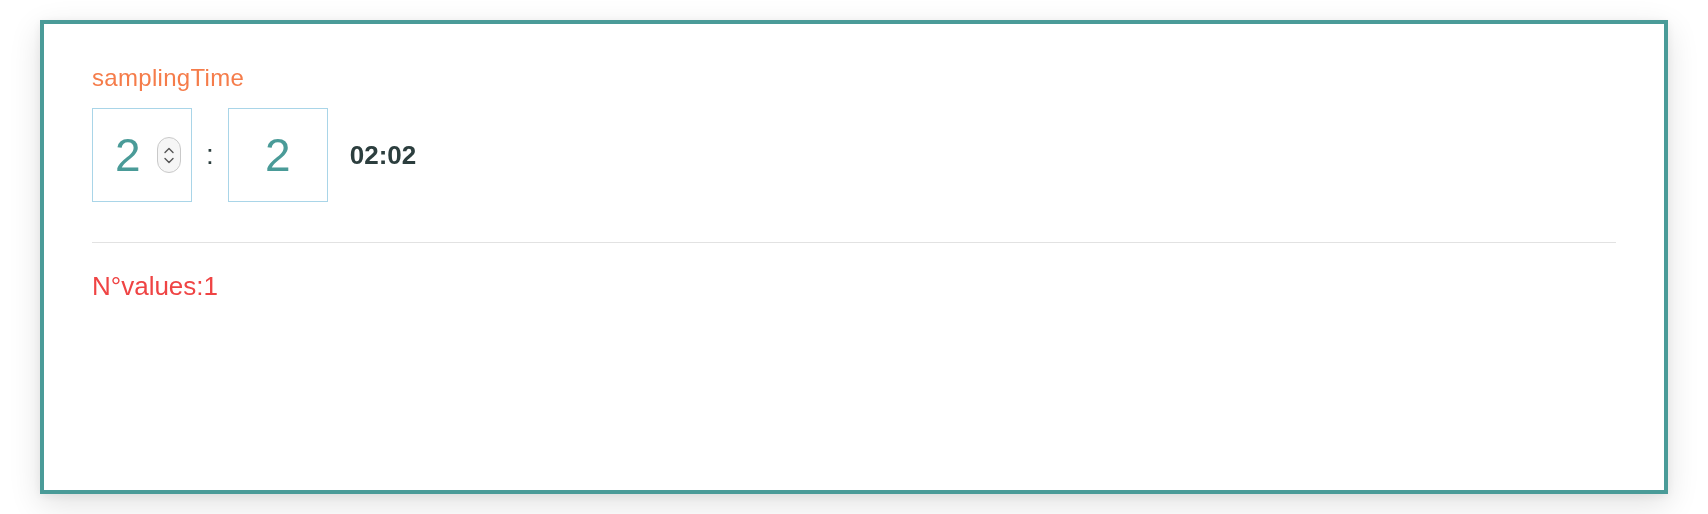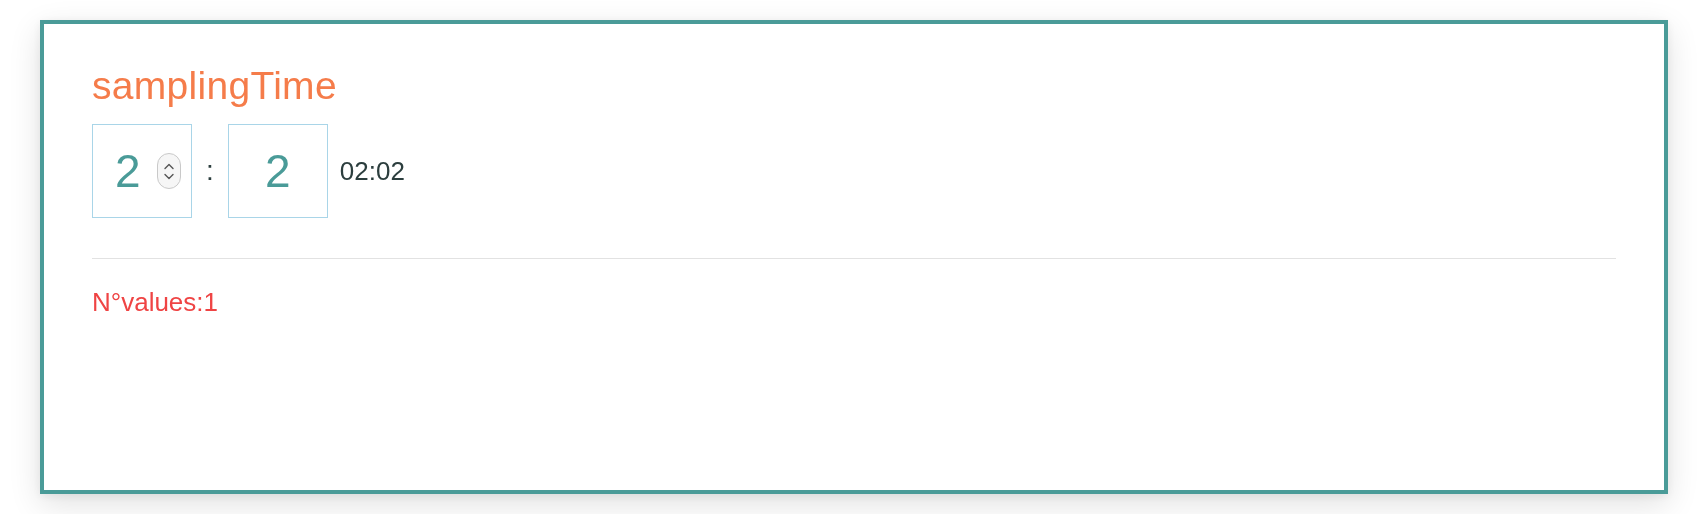--- a/index.html
+++ b/index.html
@@ -21,21 +21,21 @@
       background: #ffffff;
       box-shadow: 0 10px 30px rgba(0,0,0,0.12), 0 2px 8px rgba(0,0,0,0.06);
       padding: 40px 48px 40px 48px;
       width: 100%;
       height: 100%;
       position: relative;
     }
 
     .title {
       color: #f57c4a;
-      font-size: 39px;
+      font-size: 24px;
       font-weight: 400;
       margin-bottom: 16px;
       letter-spacing: 0.3px;
     }
 
     .time-row {
       display: flex;
       align-items: center;
       gap: 12px;
       margin-bottom: 40px;
@@ -97,20 +97,22 @@
     .colon {
       color: #2c3e3e;
       font-size: 28px;
       font-weight: 400;
       padding: 0 2px;
     }
 
     .time-display {
       color: #2c3e3e;
       font-size: 26px;
+      margin-left: 10px;
+      font-weight: bold;
     }
 
     .divider {
       border: none;
       border-top: 1px solid #e2e2e2;
       margin: 0 0 28px 0;
     }
 
     .values-count {
       color: #ef4444;

